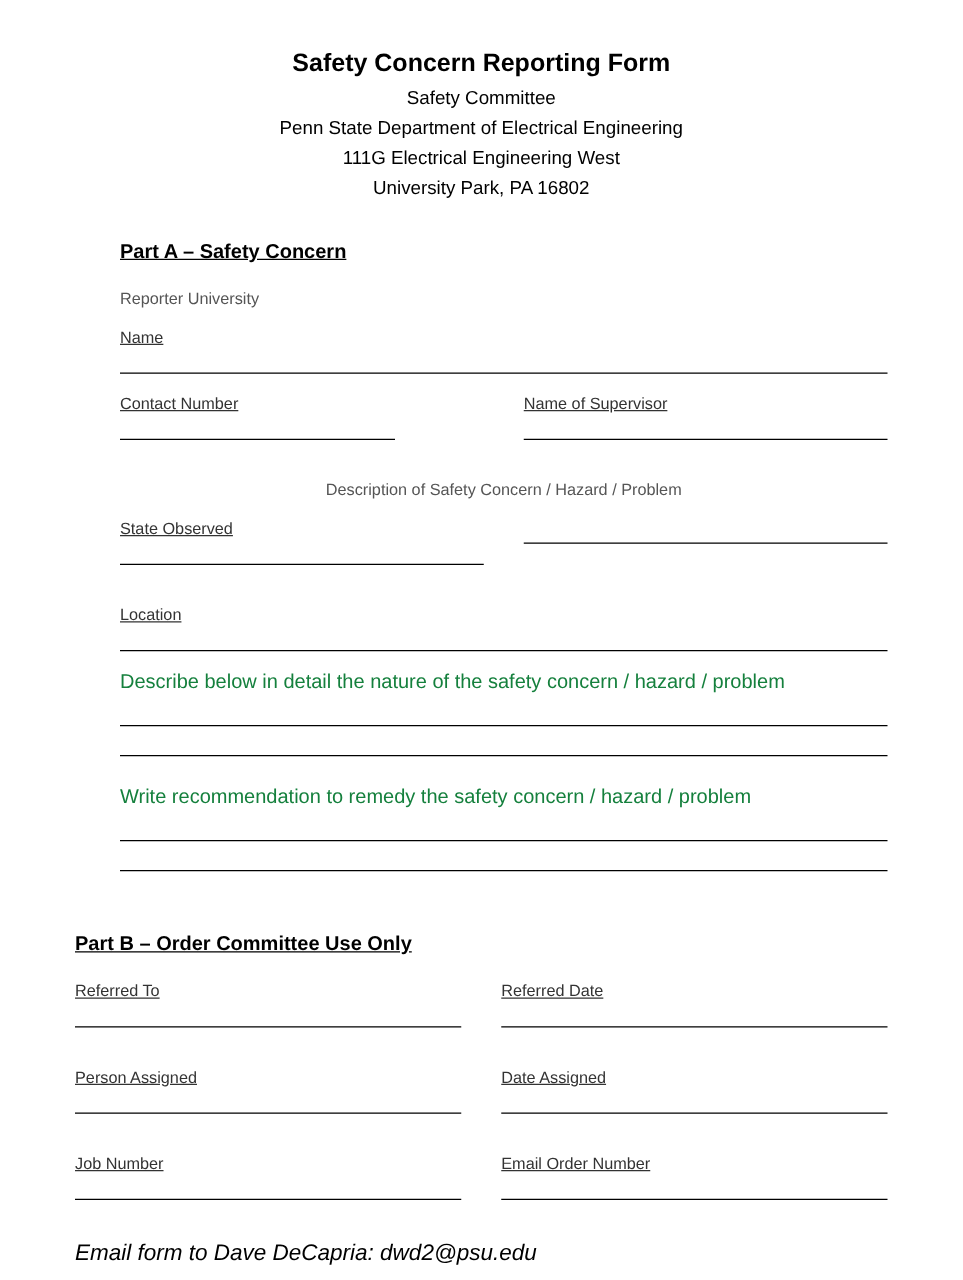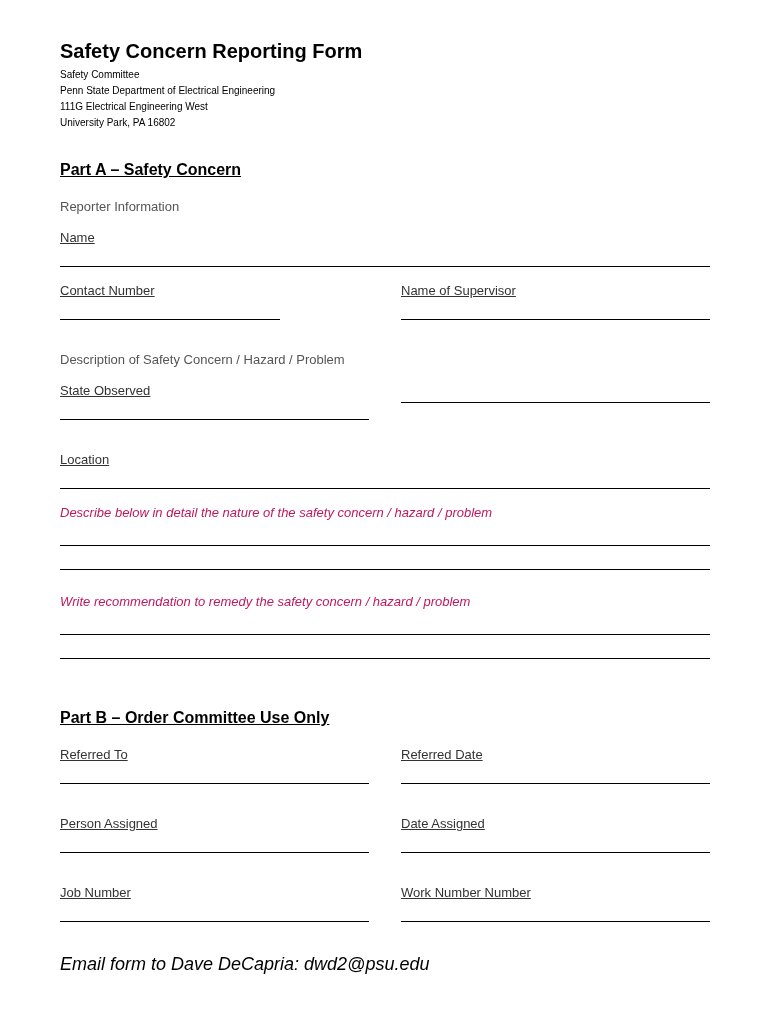--- a/index.html
+++ b/index.html
@@ -11,44 +11,45 @@
     body {
       font-family: Arial, sans-serif;
       background: #ffffff;
       color: #000000;
       width: 770px;
       min-height: 1024px;
       padding: 40px 60px;
     }
 
     .header {
-      text-align: left;
+      text-align: center;
       margin-bottom: 30px;
     }
 
     .header-title {
       font-size: 20px;
       font-weight: bold;
       margin-bottom: 4px;
     }
 
     .header-subtitle {
-      font-size: 10px;
+      font-size: 15px;
       line-height: 1.6;
     }
 
     .section-title {
       font-size: 16px;
       font-weight: bold;
       text-decoration: underline;
       margin-bottom: 20px;
     }
 
     .section {
       margin-bottom: 30px;
+      margin-left: 36px;
     }
 
     .field-label {
       font-size: 13px;
       color: #333;
       margin-bottom: 2px;
       text-decoration: underline;
     }
 
     .underline {
@@ -79,27 +80,27 @@
 
     .two-col .col .underline {
       width: 100%;
     }
 
     .description-label {
       font-size: 13px;
       color: #555;
       margin-bottom: 16px;
       margin-top: 10px;
+      text-align: center;
     }
 
     .describe-text {
-      font-size: 13px;
-      color: #be185d;
+      font-size: 16px;
+      color: #15803d;
       margin-bottom: 6px;
-      font-style: italic;
     }
 
     .double-line {
       margin-bottom: 24px;
     }
 
     .double-line .underline {
       margin-bottom: 4px;
     }
 
@@ -131,21 +132,21 @@
   <div class="header-title">Safety Concern Reporting Form</div>
   <div class="header-subtitle">Safety Committee</div>
   <div class="header-subtitle">Penn State Department of Electrical Engineering</div>
   <div class="header-subtitle">111G Electrical Engineering West</div>
   <div class="header-subtitle">University Park, PA 16802</div>
 </div>
 
 <div class="section">
   <div class="section-title">Part A – Safety Concern</div>
 
-  <div class="reporter-label">Reporter Information</div>
+  <div class="reporter-label">Reporter University</div>
 
   <div class="field-group">
     <div class="field-label">Name</div>
     <div class="underline"></div>
   </div>
 
   <div class="two-col">
     <div class="col">
       <div class="field-label">Contact Number</div>
       <div class="underline-short"></div>
@@ -210,19 +211,19 @@
       <div class="underline"></div>
     </div>
   </div>
 
   <div class="two-col">
     <div class="col">
       <div class="field-label">Job Number</div>
       <div class="underline"></div>
     </div>
     <div class="col">
-      <div class="field-label">Work Number Number</div>
+      <div class="field-label">Email Order Number</div>
       <div class="underline"></div>
     </div>
   </div>
 
   <div class="email-text">Email form to Dave DeCapria: dwd2@psu.edu</div>
 </div>
 
 </body></html>

